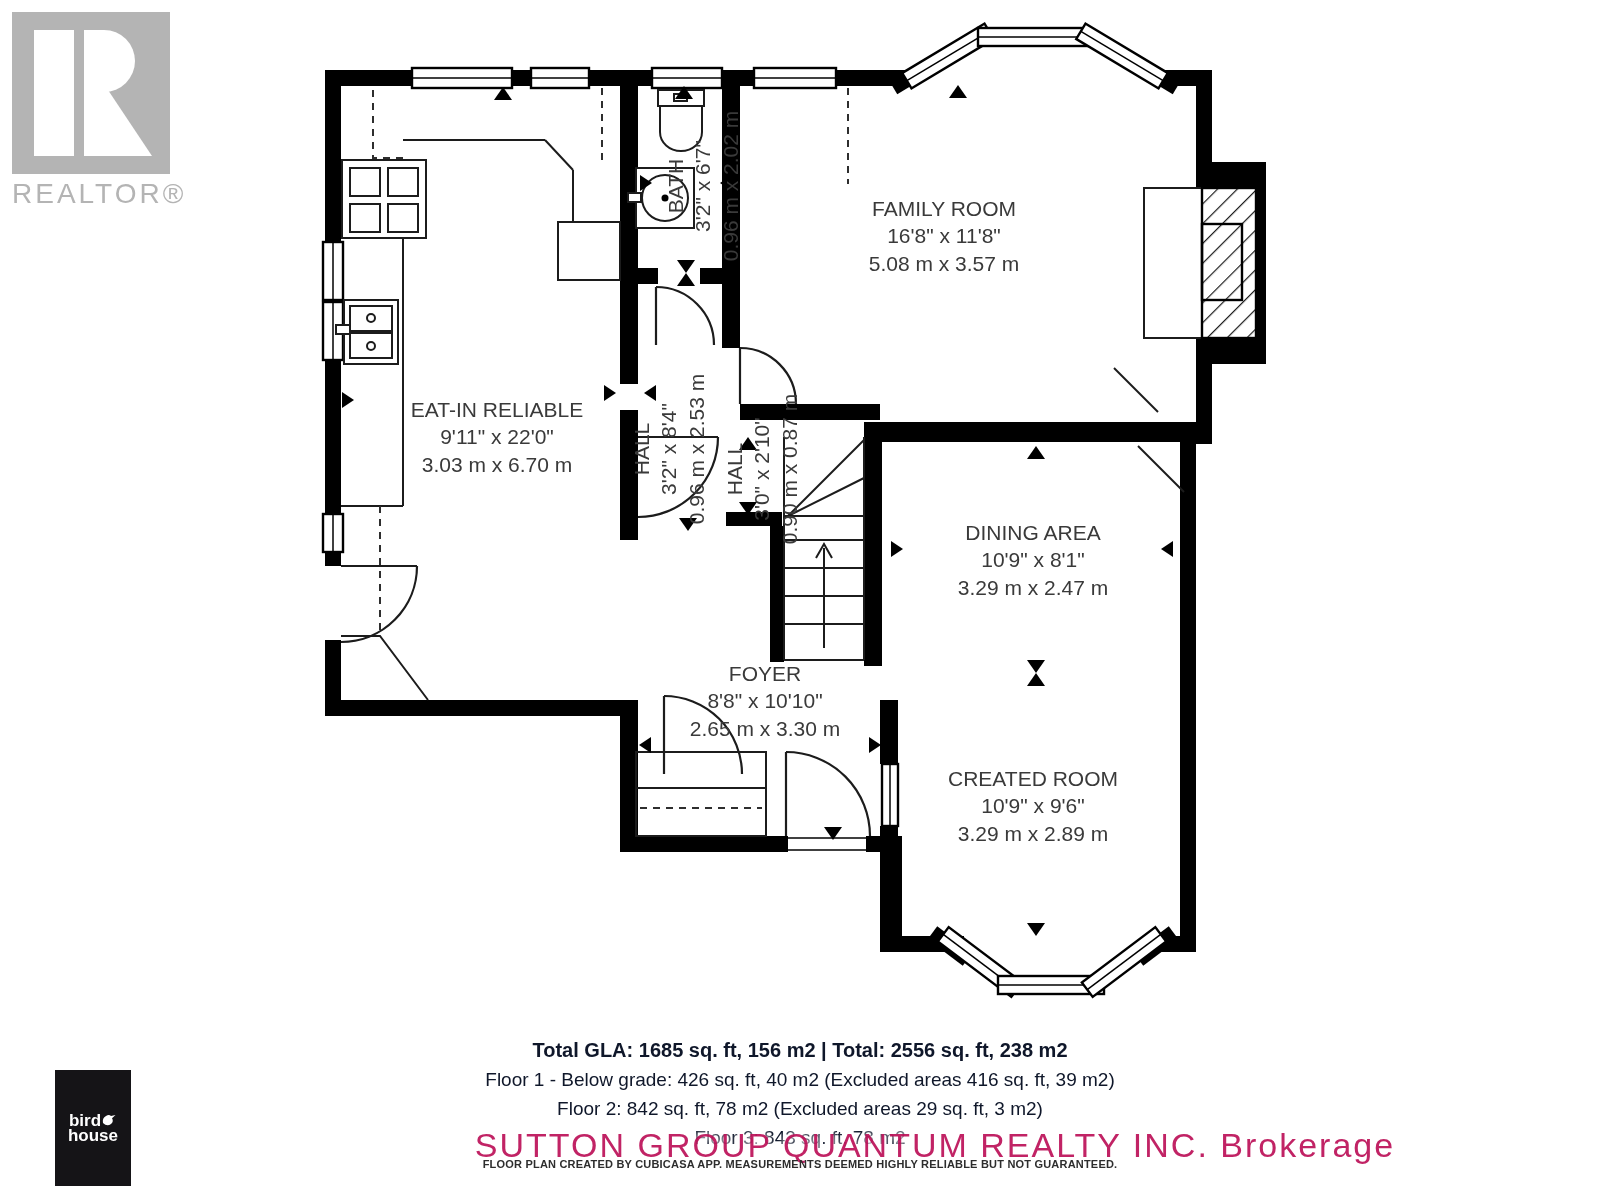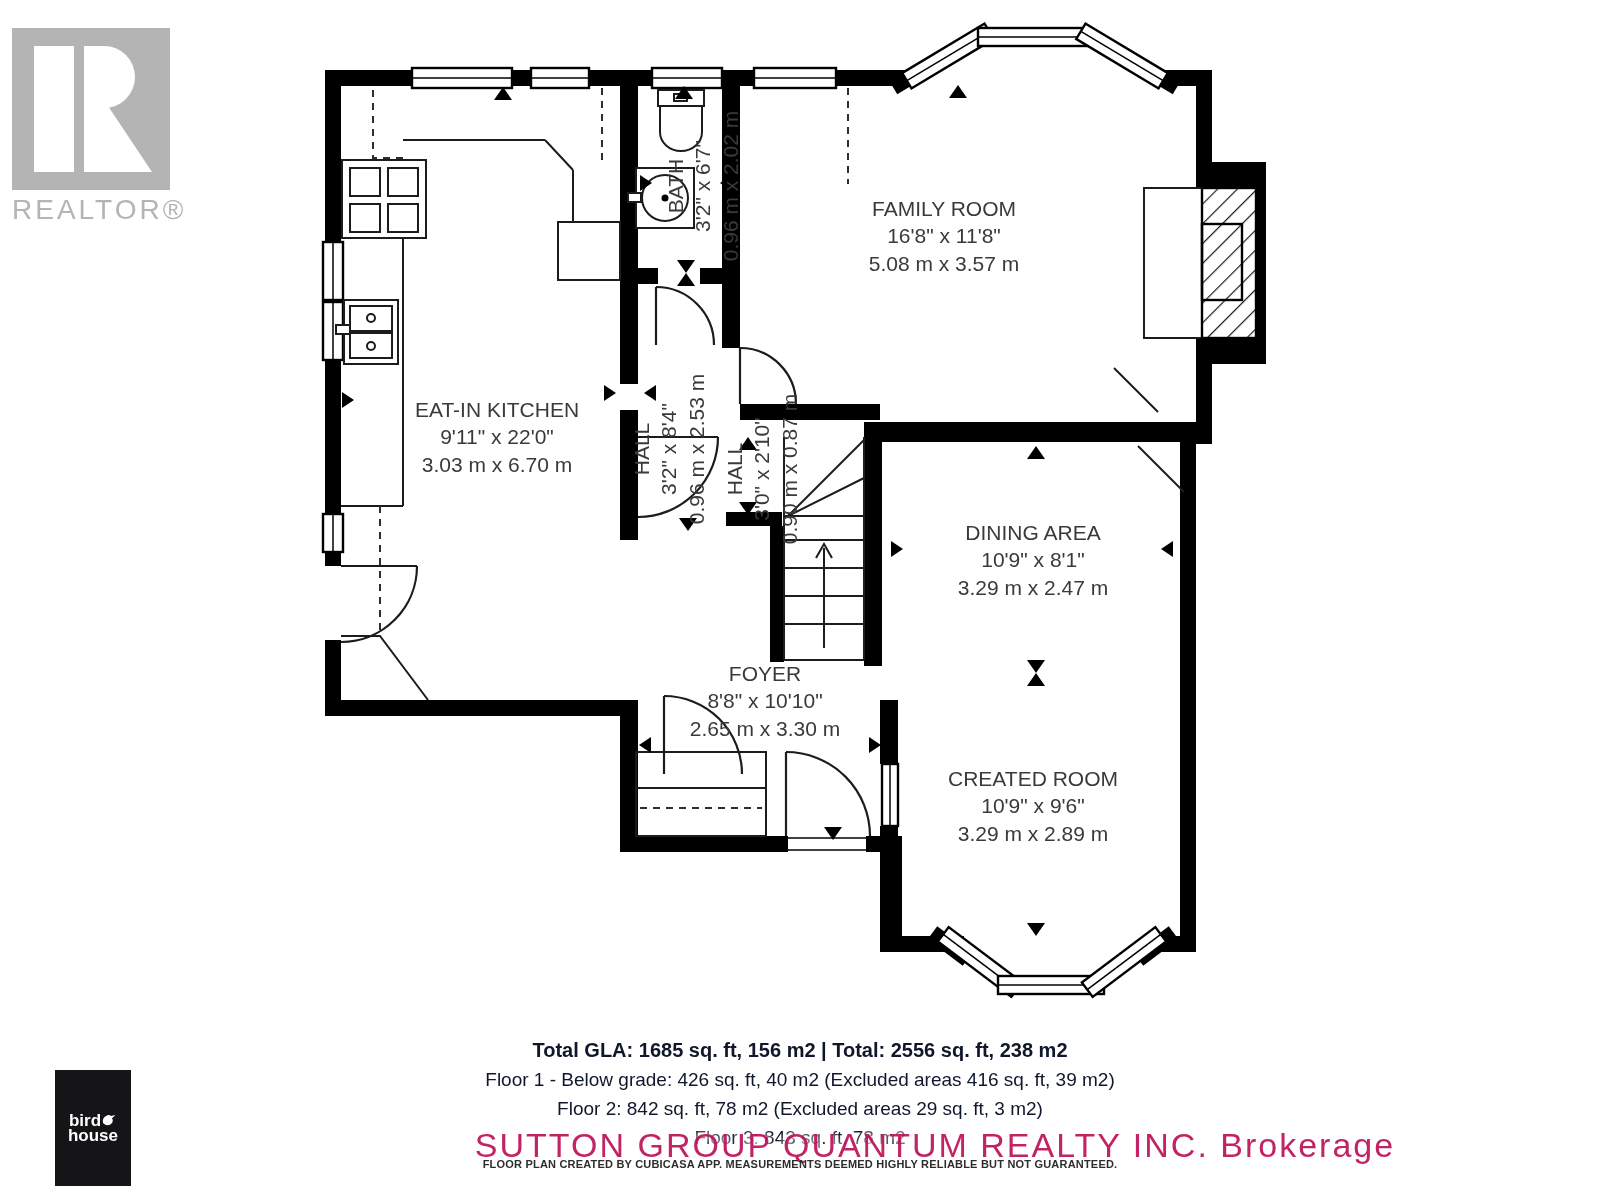--- a/index.html
+++ b/index.html
@@ -16,21 +16,21 @@
   .door{stroke:#1c1c1c;stroke-width:2.2;fill:none;}
   .dash{stroke:#2e2e2e;stroke-width:2;stroke-dasharray:7 6;fill:none;}
   .mk{fill:#000;}
 
   
   .room-label{position:absolute;transform:translate(-50%,-50%);text-align:center;
               color:#3a3a3a;font-size:21px;line-height:1.3;white-space:nowrap;}
   .room-label.rot{transform:translate(-50%,-50%) rotate(-90deg);}
 
   
-  .realtor{position:absolute;left:12px;top:12px;width:170px;text-align:left;margin-top:16px;}
+  .realtor{position:absolute;left:12px;top:12px;width:170px;text-align:left;}
   .realtor .mark{display:block;}
   .realtor .rtext{color:#b4b4b4;font-size:28px;letter-spacing:3px;margin-top:4px;
                   font-weight:400;}
 
   
   .birdhouse{position:absolute;left:55px;top:1070px;width:76px;height:116px;background:#151417;
              display:flex;flex-direction:column;align-items:center;justify-content:center;}
   .birdhouse .brow{display:flex;align-items:center;color:#fff;font-weight:700;
                    font-size:17px;line-height:15px;letter-spacing:0;}
 
@@ -294,21 +294,21 @@
     </g>
   </svg>
 
   <div class="room-label" style="left:938px;top:236px;margin-left:6px;">
     <div>FAMILY ROOM</div>
     <div>16'8" x 11'8"</div>
     <div>5.08 m x 3.57 m</div>
   </div>
 
   <div class="room-label" style="left:497px;top:437px;">
-    <div>EAT-IN KITCHEN</div>
+    <div>EAT-IN RELIABLE</div>
     <div>9'11" x 22'0"</div>
     <div>3.03 m x 6.70 m</div>
   </div>
 
   <div class="room-label rot" style="left:703px;top:186px;">
     <div>BATH</div>
     <div>3'2" x 6'7"</div>
     <div>0.96 m x 2.02 m</div>
   </div>
 

